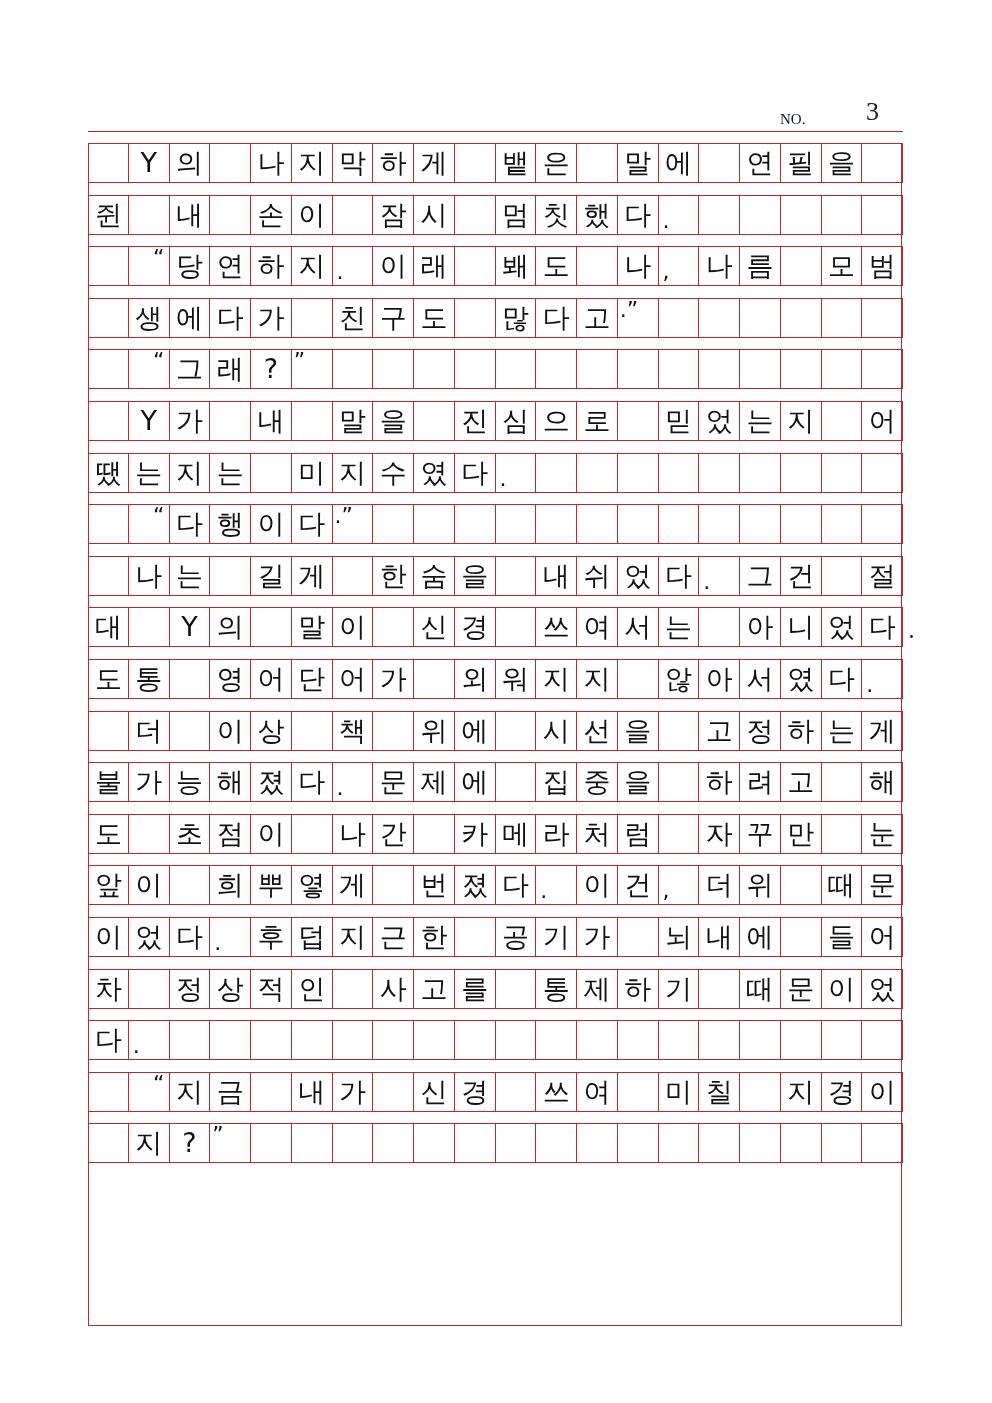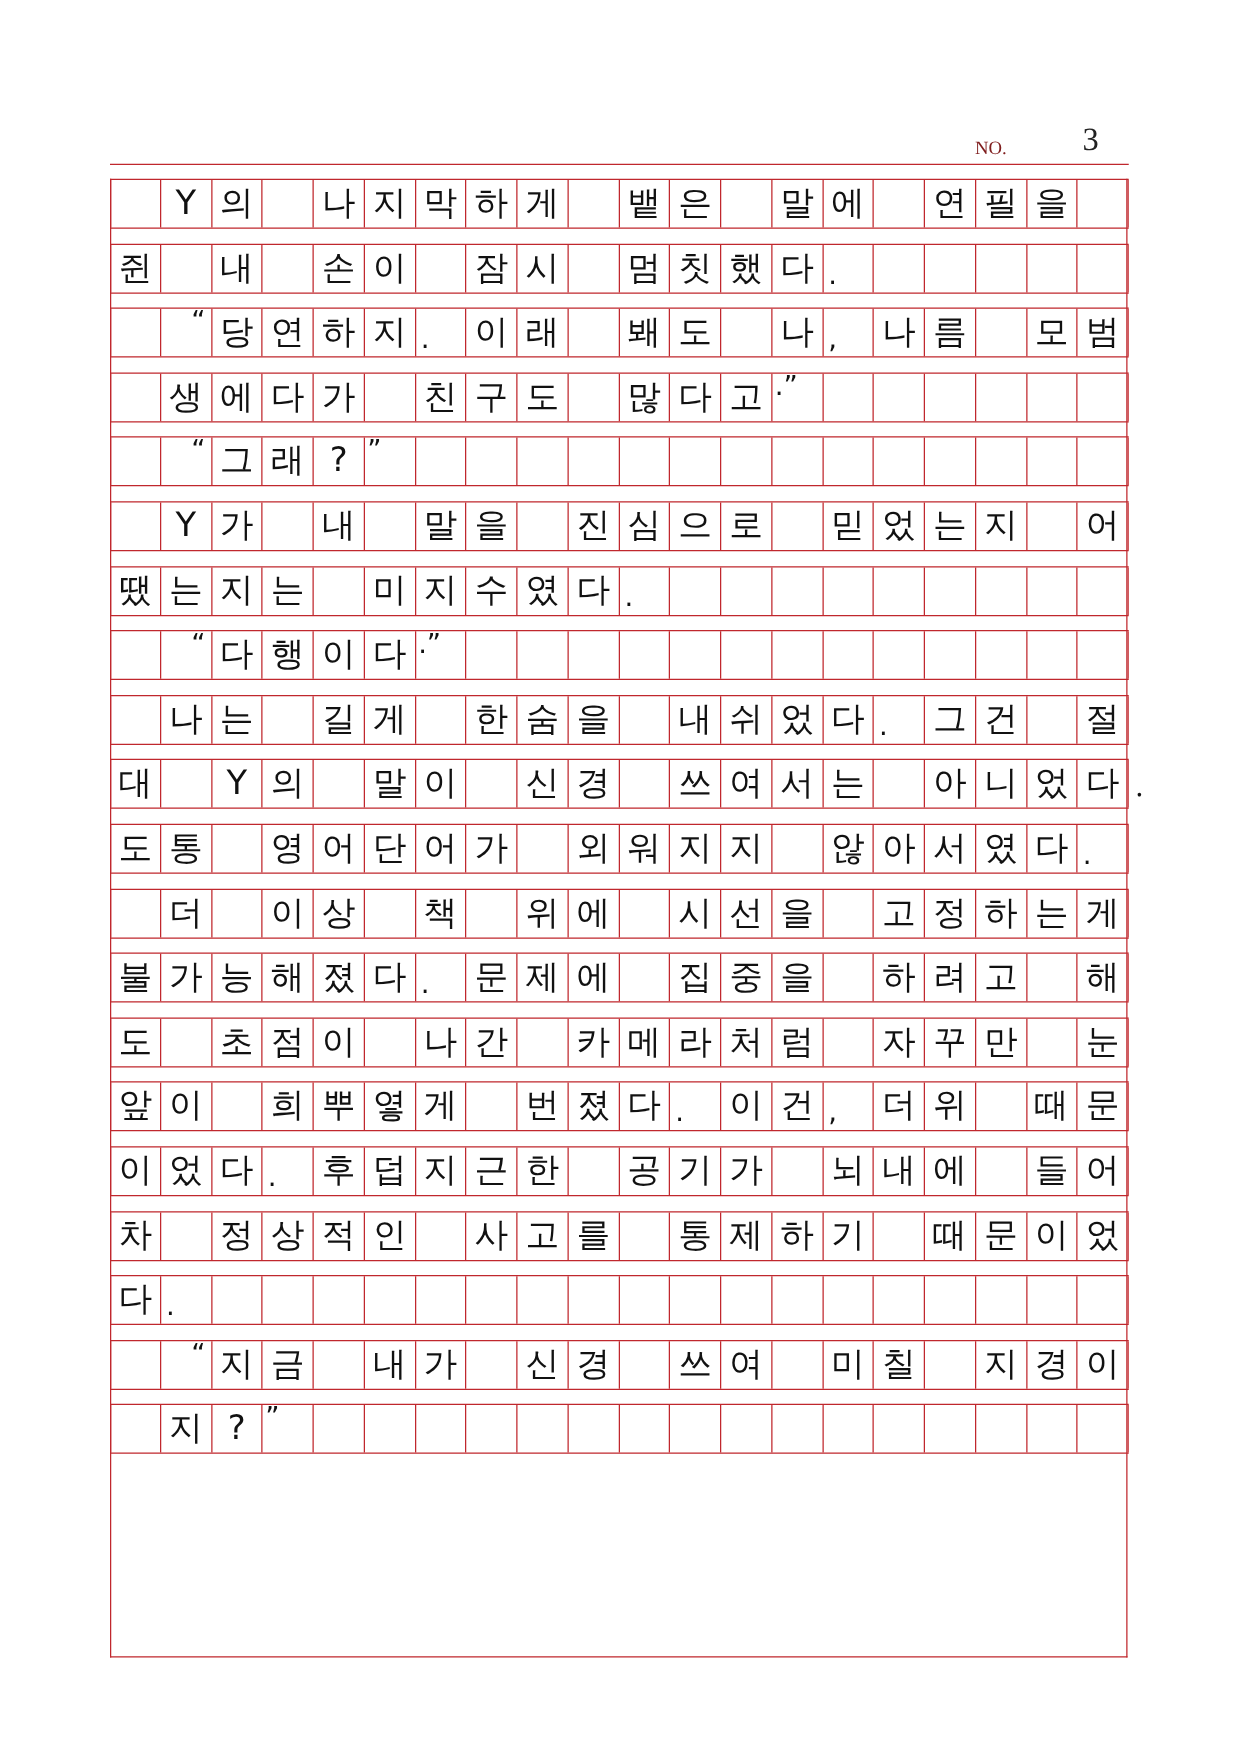--- a/index.html
+++ b/index.html
@@ -1,20 +1,20 @@
 <!DOCTYPE html>
 <html><head>
 <meta charset="utf-8">
 <style>
   html, body { margin:0; padding:0; background:#ffffff; }
   body { width:992px; height:1403px; position:relative; overflow:hidden;
          font-family: "DejaVu Serif", "Liberation Serif", serif; }
   .header { position:absolute; left:88px; top:95px; width:815px; height:36px;
             border-bottom:1.5px solid #c0272d; }
-  .no-label { position:absolute; left:692px; top:16px; font-size:15px; color:#7f1d1d;
+  .no-label { position:absolute; left:692px; top:16px; font-size:15px; color:#0f172a;
               font-family:"Liberation Serif", serif; }
   .page-num { position:absolute; left:778px; top:2px; font-size:26px; color:#222;
               font-family:"Liberation Serif", serif; }
   .frame { position:absolute; left:88px; top:143px; width:814px; height:1183px;
            border:1.5px solid #c0272d; box-sizing:border-box; border-top:none; }
   .grid { position:absolute; left:88px; top:143px; width:815px; }
   .row { position:absolute; left:0; width:815px; height:40px; display:flex;
          border-top:1.5px solid #c0272d; border-bottom:1.5px solid #c0272d; box-sizing:border-box; }
   .cell { flex:0 0 auto; width:40.75px; height:100%; box-sizing:border-box;
           border-right:1.5px solid #c0272d; position:relative;

